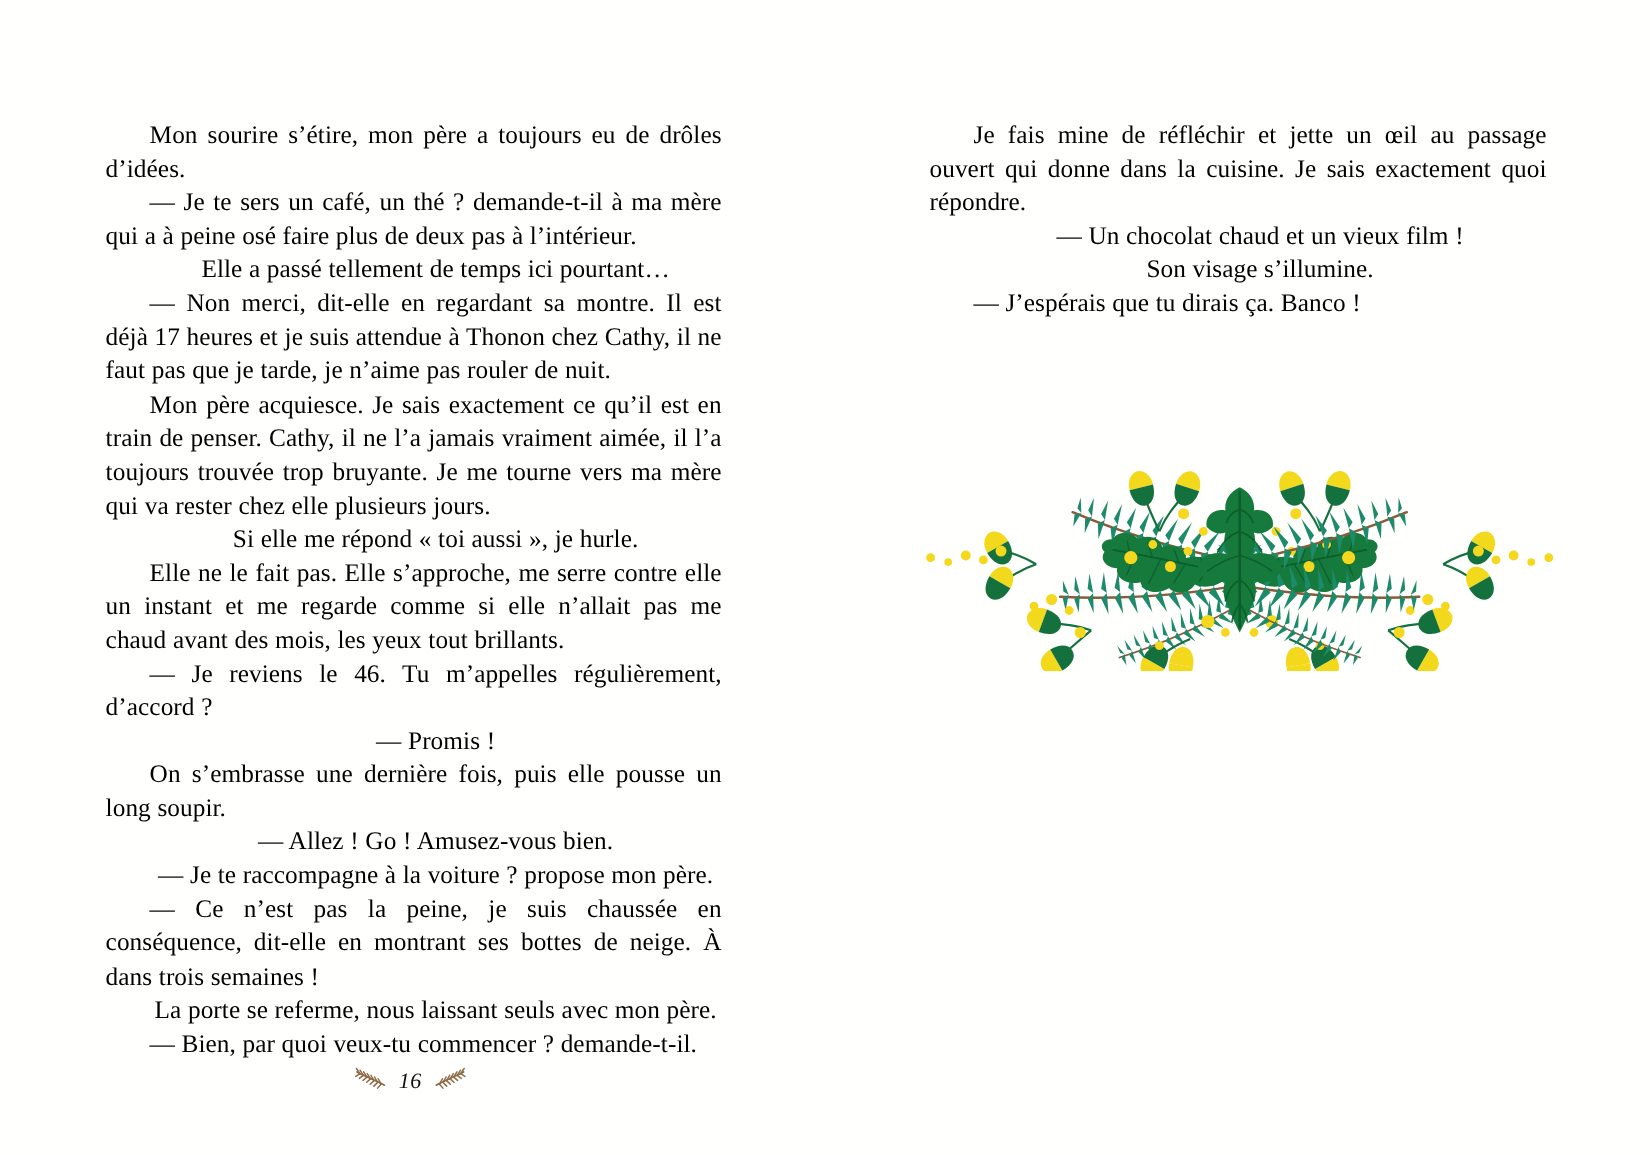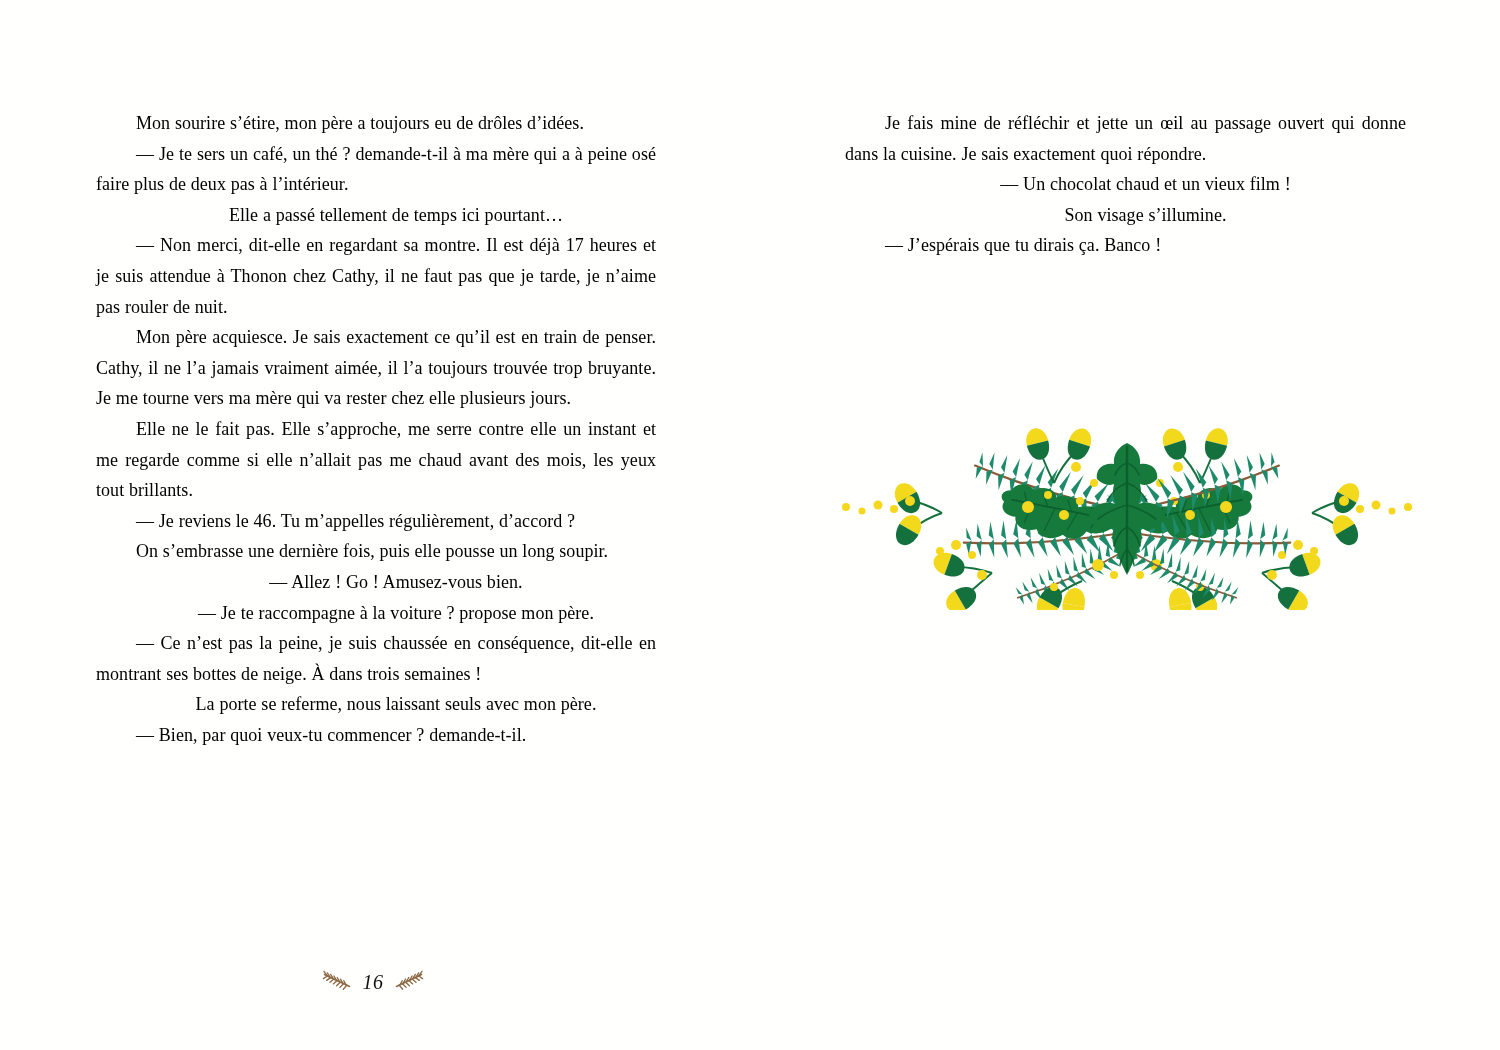--- a/index.html
+++ b/index.html
@@ -41,21 +41,21 @@
   .page-right .textblock {
     left: 95px;   
     width: 561px; 
   }
 
   p.para {
     margin: 0;
     text-align: justify;
     text-justify: inter-word;
     text-indent: 40px;
-    font-size: 18px;
+    font-size: 23px;
     line-height: 30.6px;
     letter-spacing: 0.05px;
     word-spacing: 0.2px;
     -webkit-font-smoothing: antialiased;
   }
   p.para:last-child {
     text-align-last: left;
   }
   
   p.para.short {
@@ -101,22 +101,24 @@
 <div class="spread">
 
   <div class="page page-left">
 
     <div class="textblock">
       <p class="para">Mon sourire s’étire, mon père a toujours eu de drôles d’idées.</p>
       <p class="para">— Je te sers un café, un thé ? demande-t-il à ma mère qui a à peine osé faire plus de deux pas à l’intérieur.</p>
       <p class="para short">Elle a passé tellement de temps ici pourtant…</p>
       <p class="para">— Non merci, dit-elle en regardant sa montre. Il est déjà 17 heures et je suis attendue à Thonon chez Cathy, il ne faut pas que je tarde, je n’aime pas rouler de nuit.</p>
       <p class="para">Mon père acquiesce. Je sais exactement ce qu’il est en train de penser. Cathy, il ne l’a jamais vraiment aimée, il l’a toujours trouvée trop bruyante. Je me tourne vers ma mère qui va rester chez elle plusieurs jours.</p>
+      <p class="para short">Si elle me répond « toi aussi », je hurle.</p>
       <p class="para">Elle ne le fait pas. Elle s’approche, me serre contre elle un instant et me regarde comme si elle n’allait pas me chaud avant des mois, les yeux tout brillants.</p>
       <p class="para">— Je reviens le 46. Tu m’appelles régulièrement, d’accord ?</p>
+      <p class="para short">— Promis !</p>
       <p class="para">On s’embrasse une dernière fois, puis elle pousse un long soupir.</p>
       <p class="para short">— Allez ! Go ! Amusez-vous bien.</p>
       <p class="para short">— Je te raccompagne à la voiture ? propose mon père.</p>
       <p class="para">— Ce n’est pas la peine, je suis chaussée en conséquence, dit-elle en montrant ses bottes de neige. À dans trois semaines !</p>
       <p class="para short">La porte se referme, nous laissant seuls avec mon père.</p>
       <p class="para short">— Bien, par quoi veux-tu commencer ? demande-t-il.</p>
     </div>
 
     <div class="folio">
       <span class="folio-frond">

